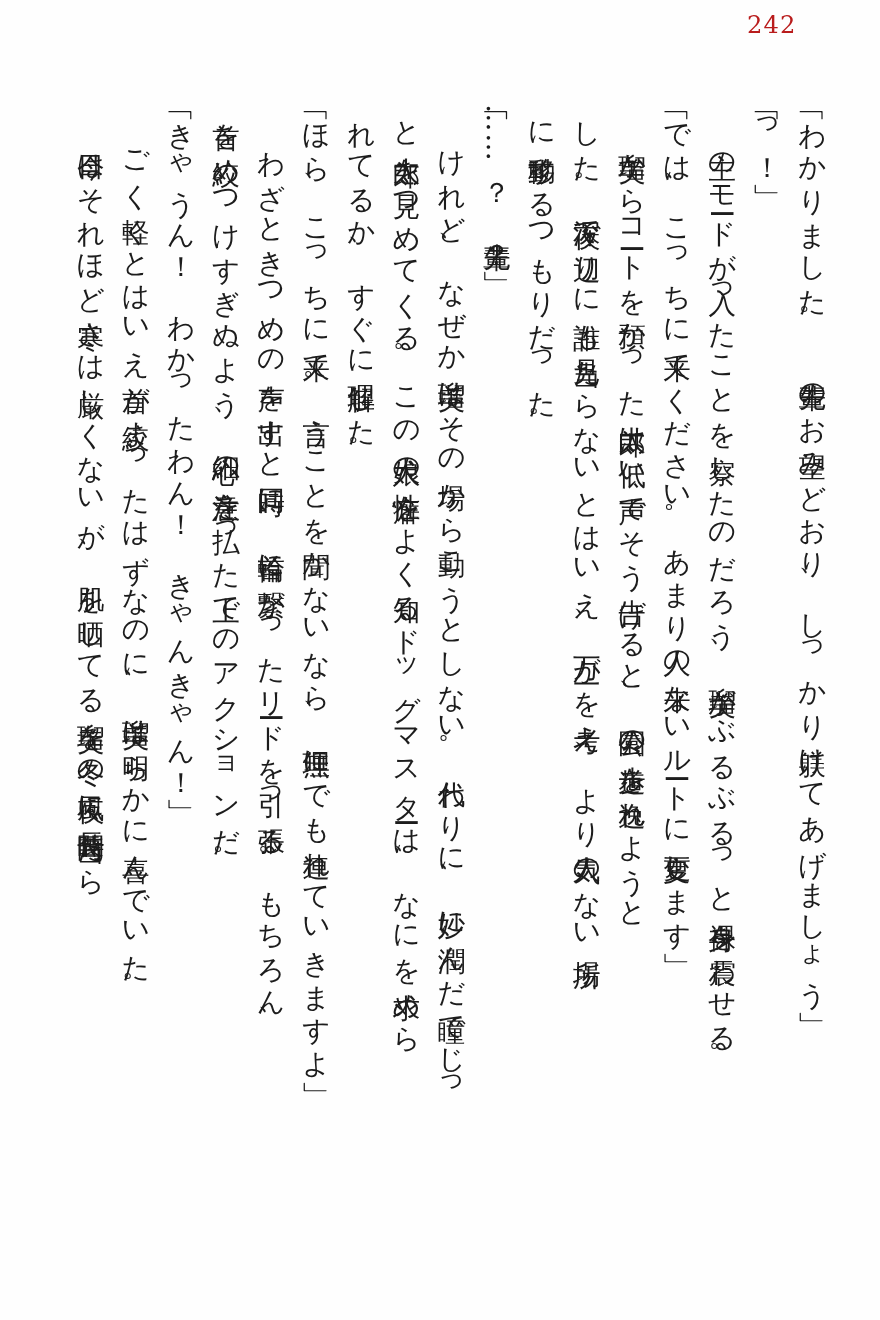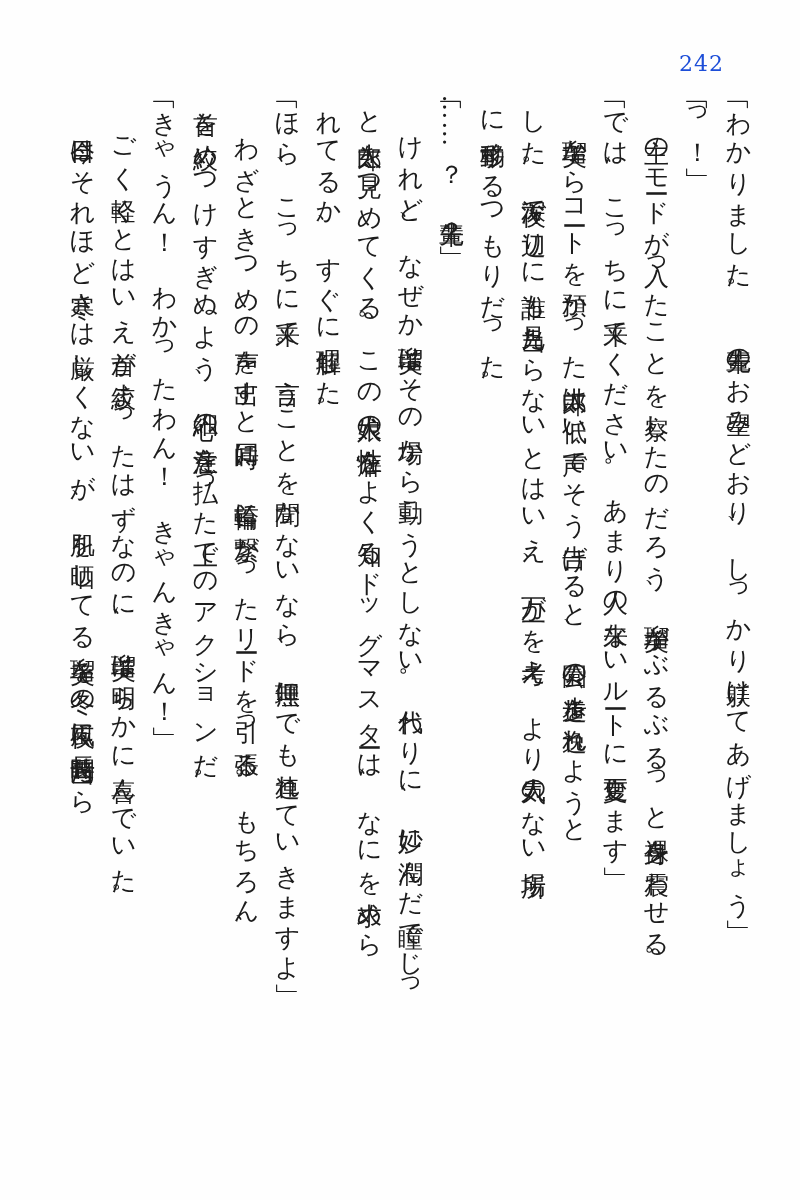--- a/index.html
+++ b/index.html
@@ -18,23 +18,22 @@
     position: absolute;
     inset: 0;
     background: #fefefe;
   }
   .page-number {
     position: absolute;
     top: 11px;
     left: 679px;
     font-size: 22px;
     letter-spacing: 1px;
-    color: #1d4ed8;
+    color: #b91c1c;
     font-family: "DejaVu Serif", "Liberation Serif", serif;
-    margin-top: 40px;
   }
   .text-block {
     position: absolute;
     top: 93px;
     right: 48px;
     display: flex;
     flex-direction: row-reverse;
     gap: 14px;
     align-items: flex-start;
   }

